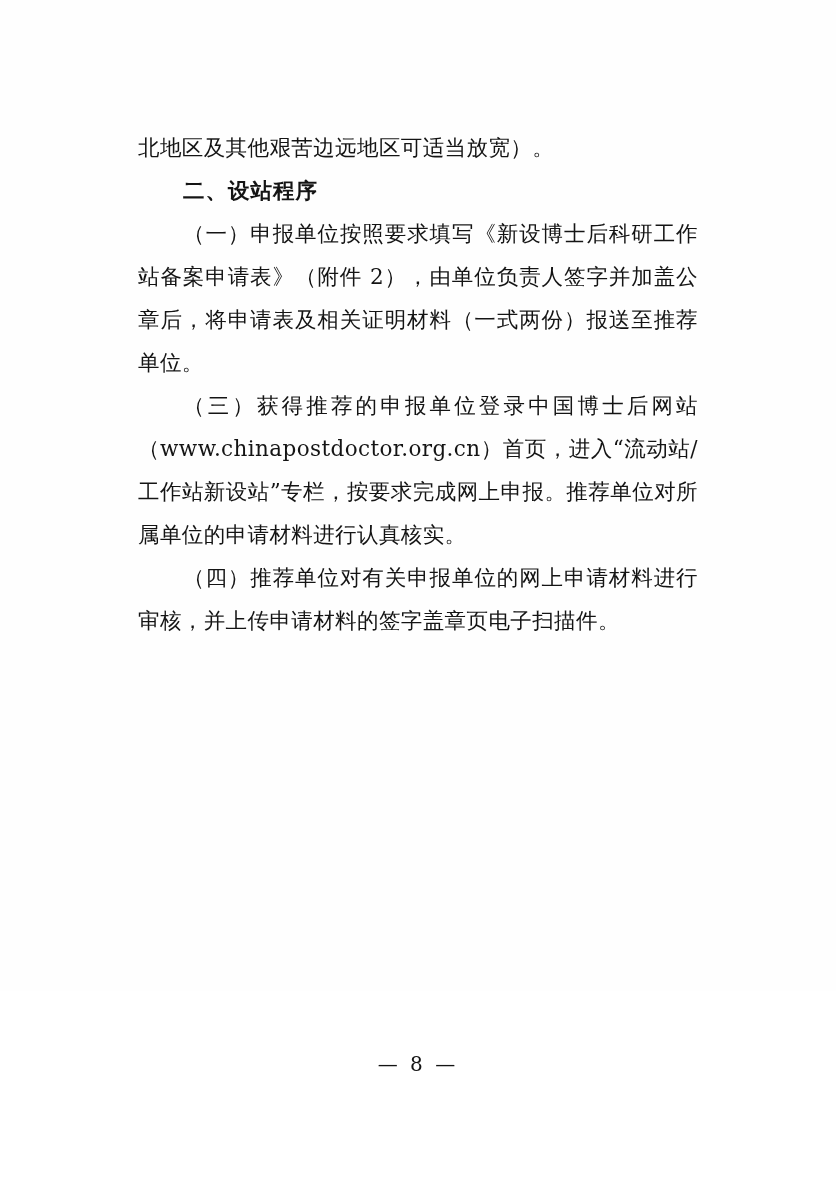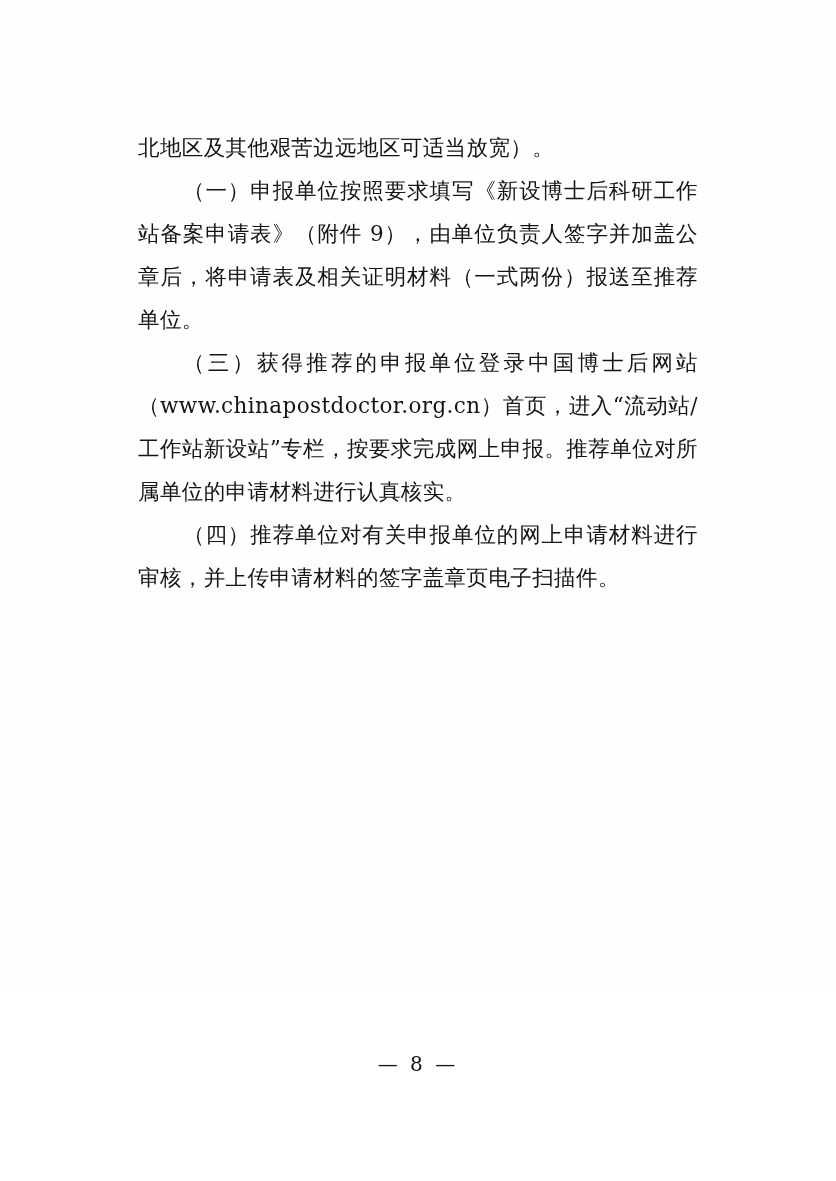--- a/index.html
+++ b/index.html
@@ -72,23 +72,24 @@
 </head>
 <body>
 
 <div class="page">
 
   <div class="content">
 
     <p class="body-par justify-full">北地区及其他艰苦边远地区可适当放宽）。</p>
 
 
+    <p class="heading">二、设站程序</p>
 
 
-    <p class="body-par indent justify-full">（一）申报单位按照要求填写《新设博士后科研工作站备案申请表》（附件 9），由单位负责人签字并加盖公章后，将申请表及相关证明材料（一式两份）报送至推荐单位。</p>
+    <p class="body-par indent justify-full">（一）申报单位按照要求填写《新设博士后科研工作站备案申请表》（附件 2），由单位负责人签字并加盖公章后，将申请表及相关证明材料（一式两份）报送至推荐单位。</p>
 
 
     <p class="body-par indent justify-full url">（三）获得推荐的申报单位登录中国博士后网站（www.chinapostdoctor.org.cn）首页，进入“流动站/工作站新设站”专栏，按要求完成网上申报。推荐单位对所属单位的申请材料进行认真核实。</p>
 
     <p class="body-par indent justify-full">（四）推荐单位对有关申报单位的网上申请材料进行审核，并上传申请材料的签字盖章页电子扫描件。</p>
 
   </div>
 
   <div class="page-footer">— 8 —</div>
 

